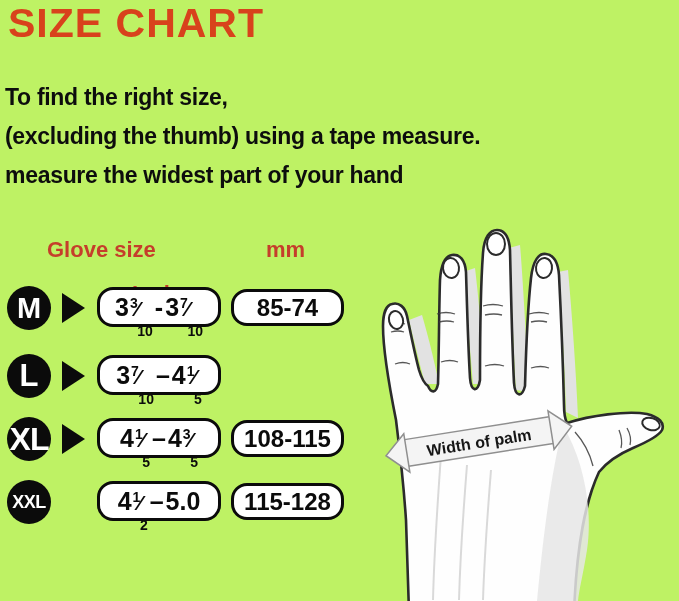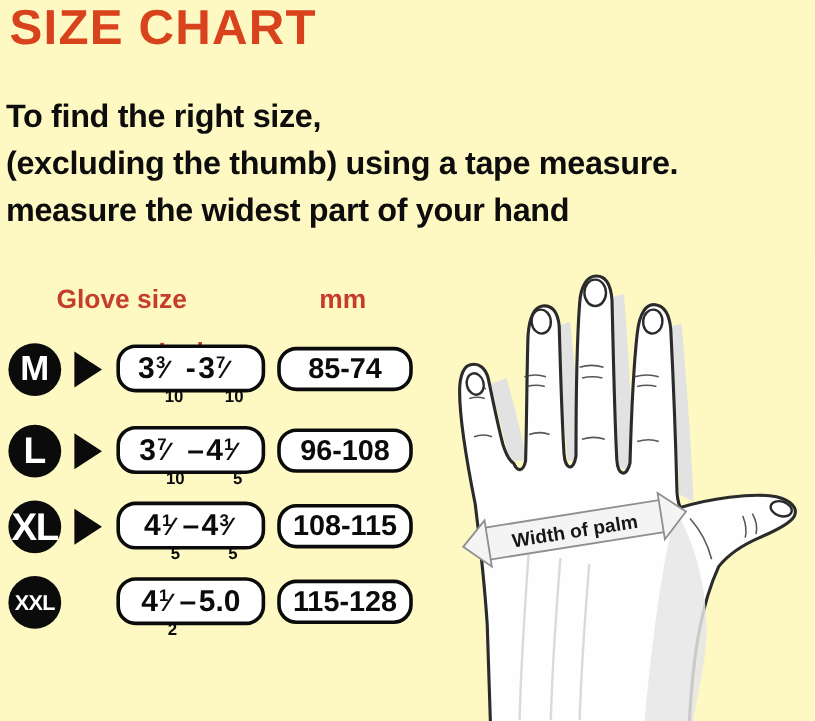--- a/index.html
+++ b/index.html
@@ -1,26 +1,26 @@
 <!DOCTYPE html>
 <html><head>
 <meta charset="utf-8">
 <style>
   html,body{margin:0;padding:0;background:#fff;}
   .canvas{
-    position:relative;width:679px;height:601px;background:#fef9c3;overflow:hidden;
+    position:relative;width:679px;height:601px;background:#bef264;overflow:hidden;
     font-family:"Liberation Sans",sans-serif;color:#0d0d0d;
   }
   .page-title{
     position:absolute;left:8px;top:0px;
     font-size:41px;font-weight:bold;letter-spacing:1px;white-space:nowrap;
   }
   .instructions{
     position:absolute;left:5px;top:78px;
-    font-size:27px;font-weight:bold;line-height:39px;letter-spacing:-0.3px;white-space:nowrap;
+    font-size:23px;font-weight:bold;line-height:39px;letter-spacing:-0.3px;white-space:nowrap;
   }
   .thead{position:absolute;top:237px;left:0;width:360px;height:26px;font-weight:bold;font-size:22px;}
   .thead .h{position:absolute;top:0;white-space:nowrap;}
   .h-glove{left:5px;} .h-inches{left:132px;} .h-mm{left:266px;}
   .trow{position:absolute;left:0;width:375px;height:46px;}
   .r0{top:285px;} .r1{top:353px;} .r2{top:416px;} .r3{top:479px;}
   .size-circle{
     position:absolute;left:7px;top:1px;width:44px;height:44px;border-radius:50%;
     background:#0b0b0b;color:#fff;display:flex;align-items:center;justify-content:center;
     font-weight:bold;
@@ -80,21 +80,20 @@
   <div class="trow r1">
     <div class="size-circle s-l">L</div>
     <div class="row-arrow"></div>
     <div class="pill pill-inches">
       <span>3</span>
         <span class="frac"><span class="num">7</span><span class="sl">⁄</span><span class="den">10</span></span>
         <span class="dash">–</span>
         <span>4</span>
         <span class="frac"><span class="num">1</span><span class="sl">⁄</span><span class="den">5</span></span>
     </div>
-    <div class="pill pill-mm">96-108</div>
   </div>
 
   <div class="trow r2">
     <div class="size-circle s-xl">XL</div>
     <div class="row-arrow"></div>
     <div class="pill pill-inches">
       <span>4</span>
         <span class="frac"><span class="num">1</span><span class="sl">⁄</span><span class="den">5</span></span>
         <span class="dash">–</span>
         <span>4</span>

